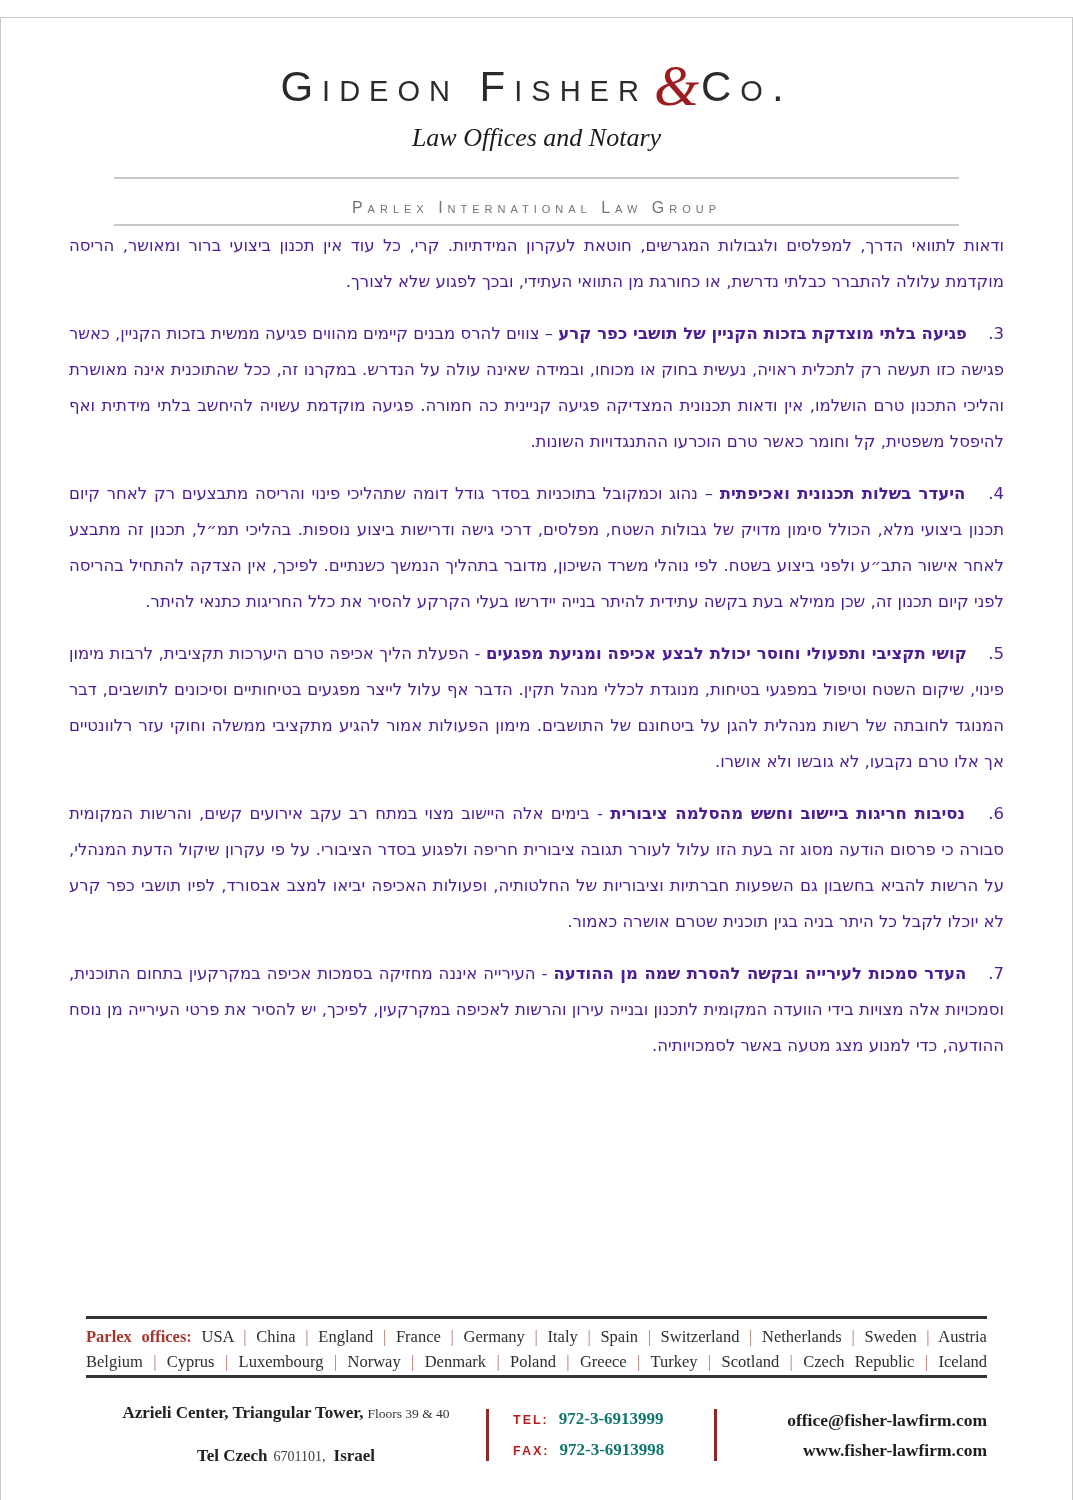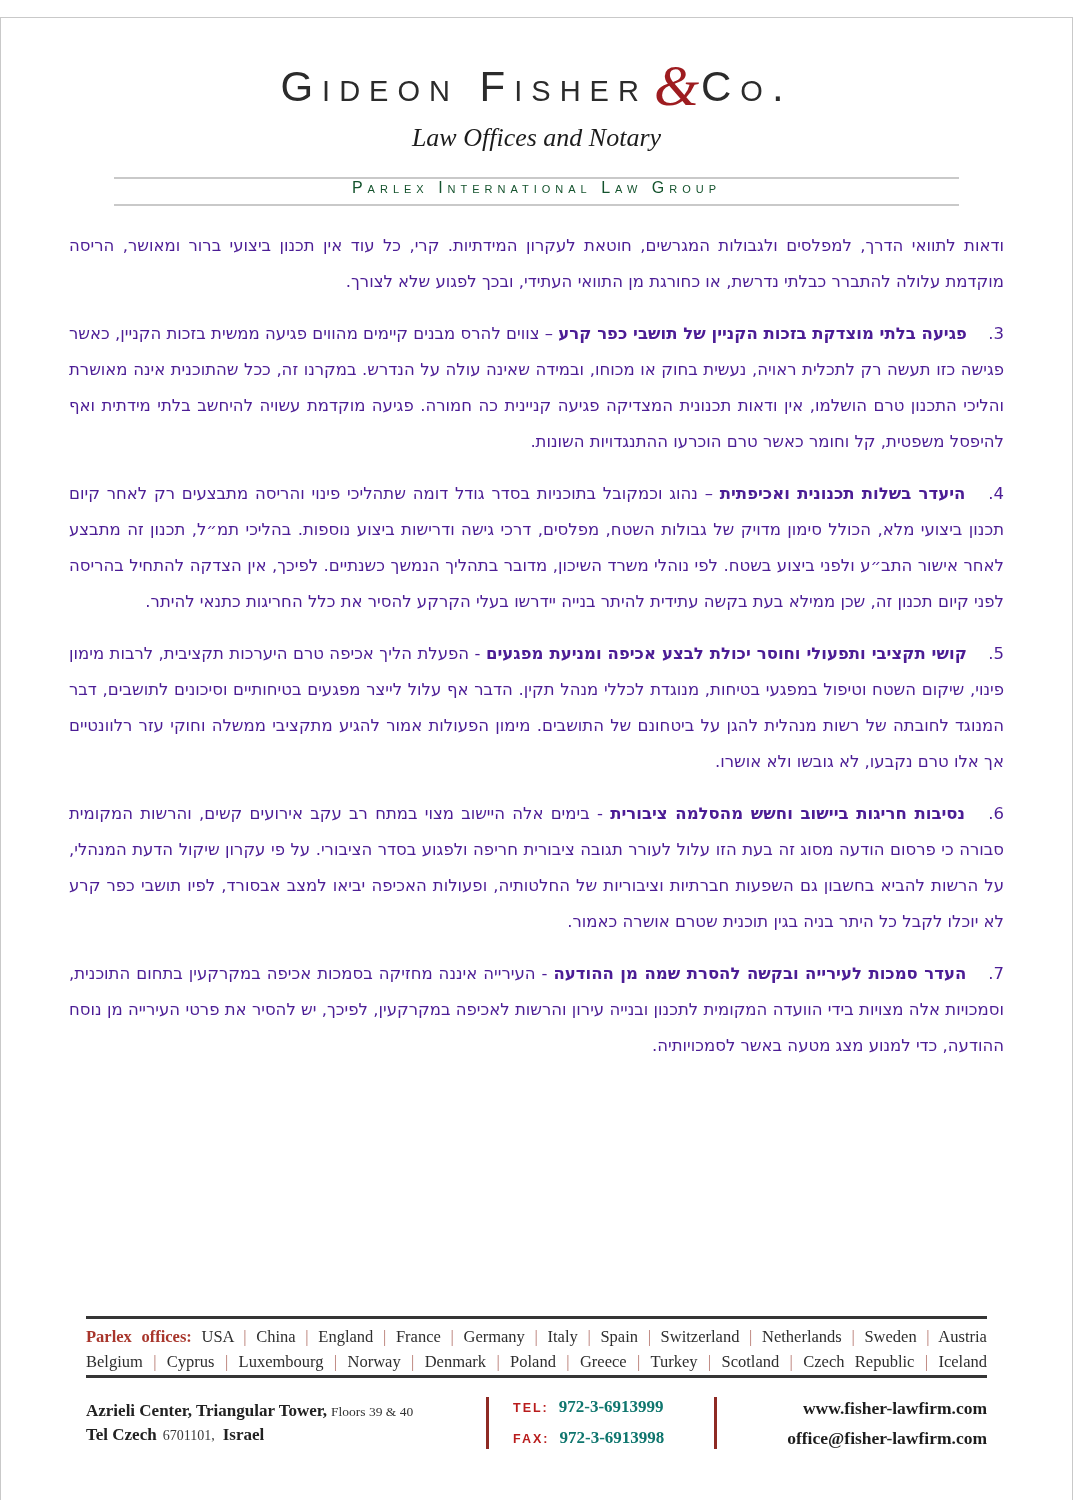--- a/index.html
+++ b/index.html
@@ -22,23 +22,23 @@
     font-family:"Liberation Serif", serif; font-style:italic;
     font-size:58px; color:#9e1c20; margin:0 2px 0 6px; position:relative; top:4px;
   }
   .tagline {
     font-family:"Liberation Serif", serif; font-style:italic;
     font-size:26px; color:#1c1c1c; margin-top:8px;
   }
   .rule { width:845px; margin:0 auto; height:2px; background:#c9c9c9; }
   .rule-top { margin-top:24px; }
   .group-line {
-    width:845px; margin:0 auto; text-align:center; padding:0 0 7px;
+    width:845px; margin:0 auto; text-align:center; padding:20px 0 7px;
     font-family:"Liberation Sans", sans-serif; font-variant:small-caps;
-    font-size:16px; letter-spacing:5px; color:#14532d;
+    font-size:16px; letter-spacing:5px; color:#737373;
   }
 
   
   .doc-body {
     position:absolute; top:210px; right:68px; left:68px; height:1075px;
     direction:rtl; text-align:justify; overflow:hidden;
     font-family:"DejaVu Sans", sans-serif;
     font-size:16.5px; line-height:36px; color:#4c1d95;
   }
   .para { margin-bottom:16px; }
@@ -55,21 +55,21 @@
     line-height:25px;
   }
   .offices-row { text-align:justify; text-align-last:justify; }
   .offices-label { font-weight:bold; color:#a8352b; }
   .offices .sep { color:#b5766e; }
 
   .contact {
     position:absolute; top:1374px; left:85px; right:85px;
     display:flex; align-items:center;
   }
-  .addr { flex:0 0 400px; line-height:23px; color:#222222; }
+  .addr { flex:0 0 400px; line-height:42px; color:#222222;text-align:center; }
   .addr-main { font-weight:bold; font-size:17px; }
   .addr-floors { font-size:13.5px; font-weight:normal; color:#333333; }
   .addr-city, .addr-country { font-weight:bold; font-size:17px; }
   .addr-zip { font-size:14px; color:#3a3a3a; margin:0 4px 0 2px; }
   .vbar { width:3px; height:52px; background:#8e2a24; flex:0 0 3px; }
   .telfax { flex:0 0 225px; padding-left:24px; line-height:30px; white-space:nowrap; }
   .tf-label {
     font-family:"Liberation Sans", sans-serif; font-size:12.5px; font-weight:bold;
     letter-spacing:2px; color:#b91c1c; margin-right:6px;
   }
@@ -166,18 +166,18 @@
       </div>
       <div>
         <span class="tf-label">FAX:</span>
         <span class="tf-num">972-3-6913998</span>
       </div>
     </div>
 
     <div class="vbar"></div>
 
     <div class="webcol">
+      <div>office@fisher-lawfirm.com</div>
       <div>www.fisher-lawfirm.com</div>
-      <div>office@fisher-lawfirm.com</div>
     </div>
   </div>
 
 </div>
 
 </body></html>

